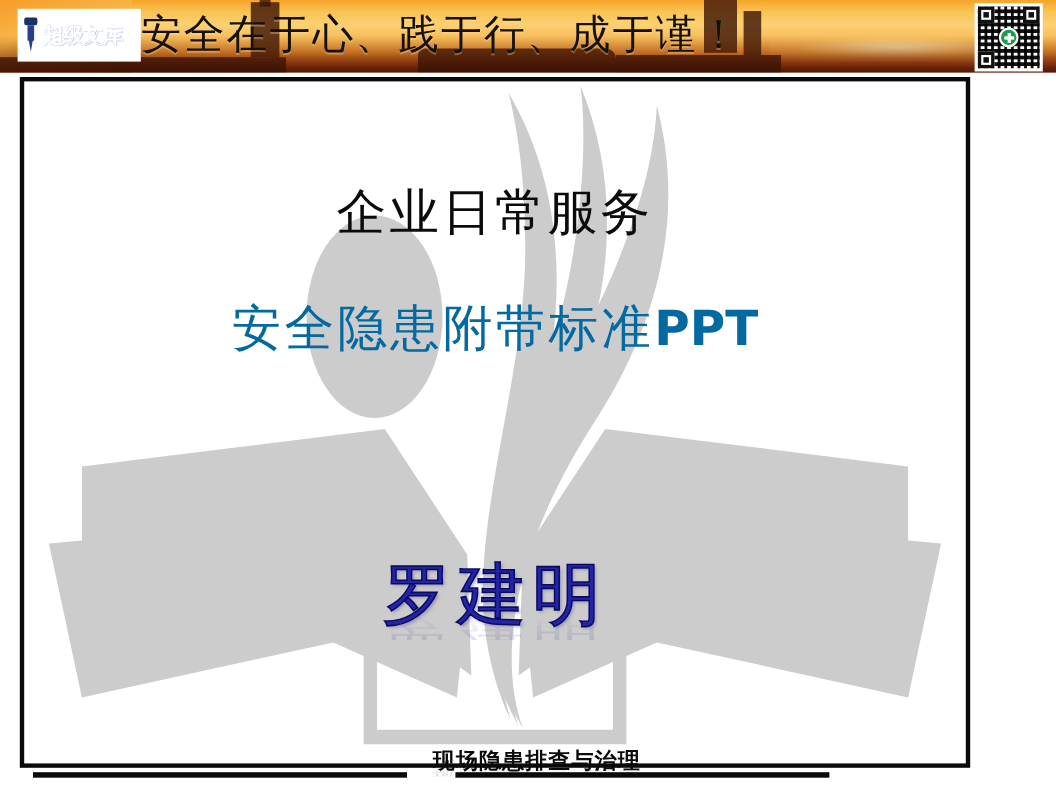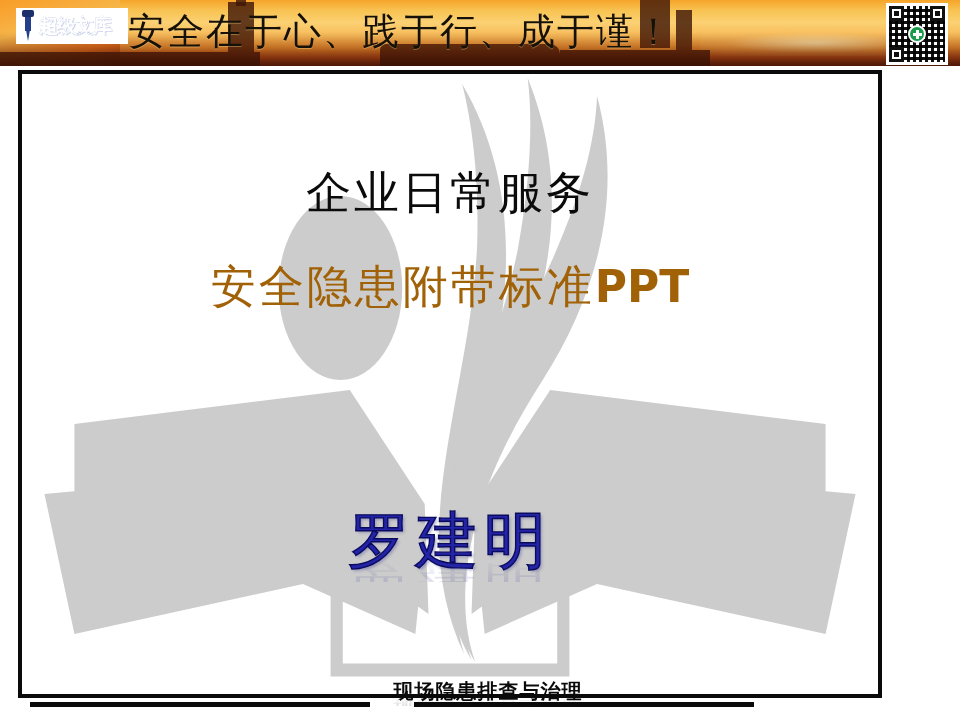--- a/index.html
+++ b/index.html
@@ -91,21 +91,21 @@
     white-space: nowrap;
     text-shadow: 0 1px 0 rgba(255,220,150,0.35);
   }
 
   
   #logo {
     position: absolute;
     left: 16px;
     top: 8px;
     width: 112px;
-    height: 36px;
+    height: 48px;
     background: #ffffff;
     display: flex;
     align-items: center;
     padding: 0 2px;
     box-sizing: border-box;
   }
   #logo .pen-icon {
     width: 20px;
     height: 36px;
     position: relative;
@@ -232,23 +232,23 @@
     font-family: "DejaVu Serif", "Liberation Serif", serif;
     font-size: 45px;
     line-height: 62px;
     color: #0b0b0b;
     letter-spacing: 3px;
   }
   .title-line2 {
     font-family: "DejaVu Serif", "Liberation Serif", serif;
     font-size: 45px;
     line-height: 62px;
-    color: #a16207;
+    color: #0369a1;
     letter-spacing: 3px;
-    margin-top: 32px;
+    margin-top: 44px;
   }
   .title-line2 .ppt {
     font-family: "DejaVu Sans", "Liberation Sans", sans-serif;
     font-weight: bold;
     letter-spacing: 0px;
     font-size: 44px;
   }
 
   
   #author-block {

